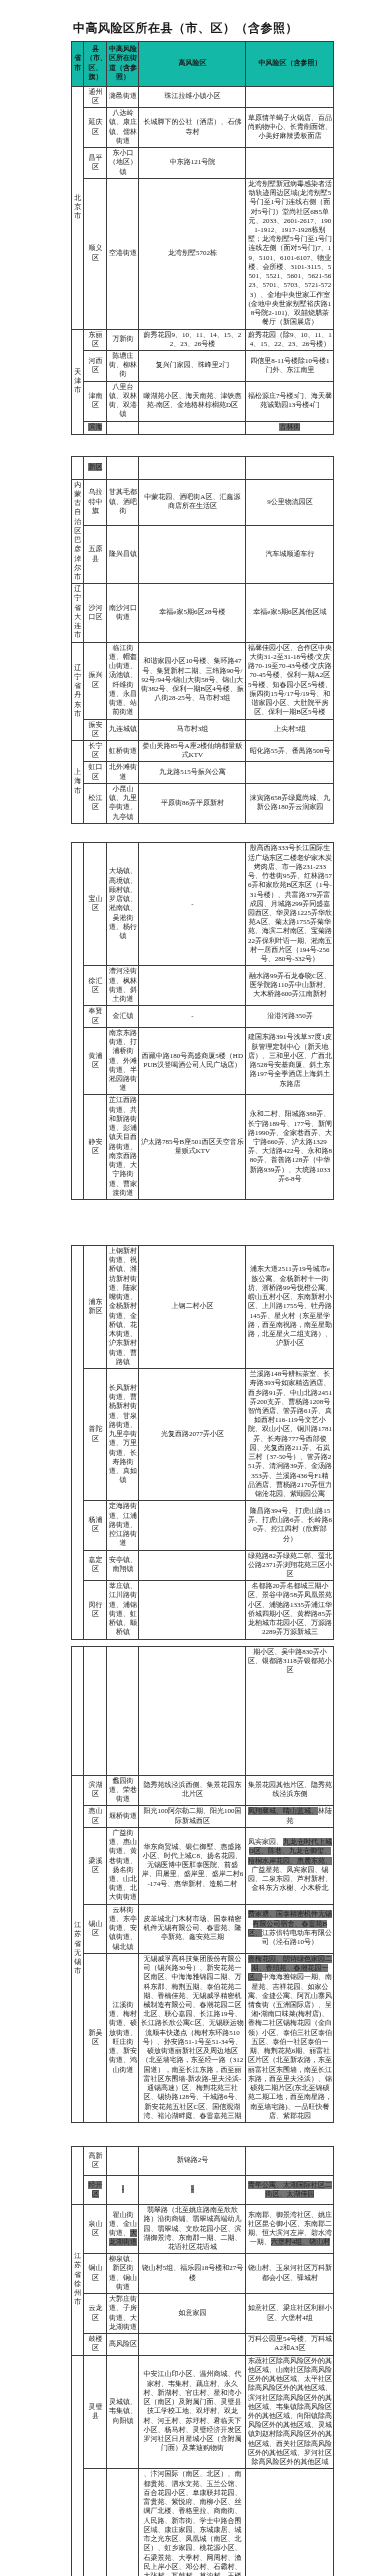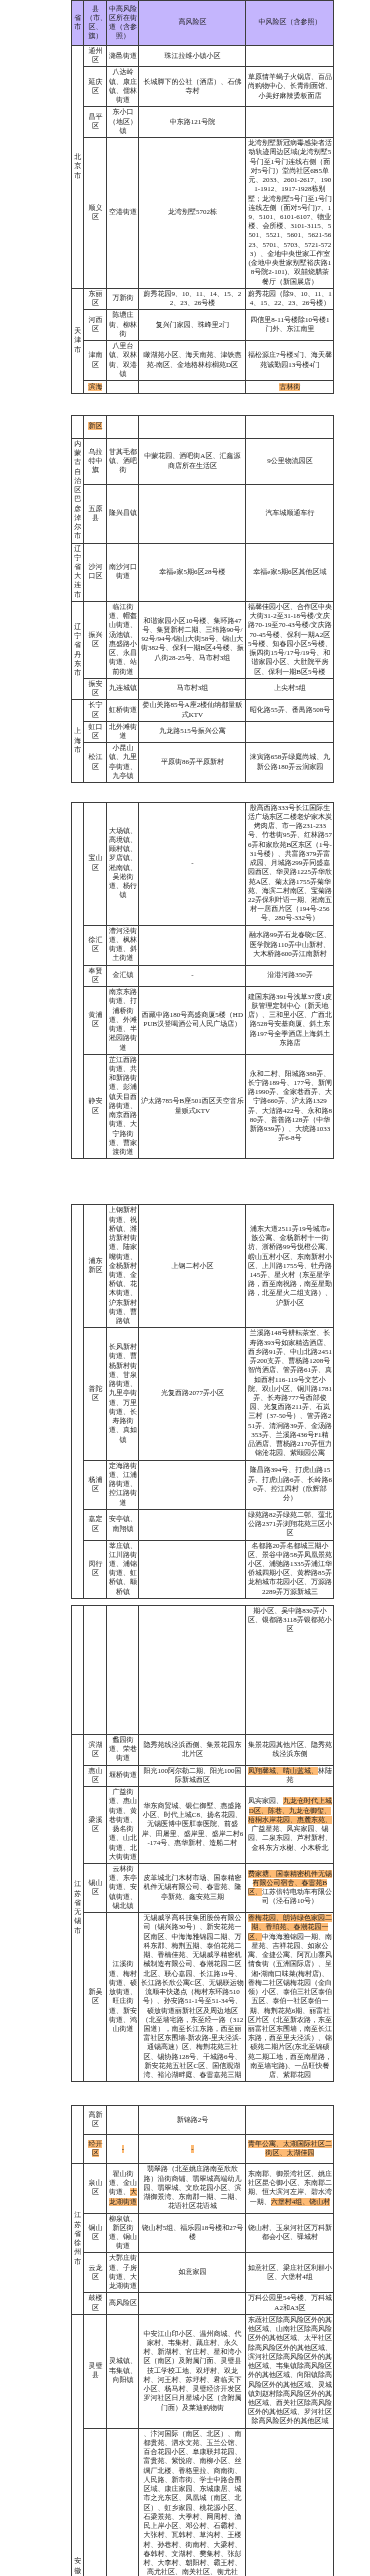--- a/index.html
+++ b/index.html
@@ -2,28 +2,29 @@
 <html style="font-size:8.2px"><head>
 <meta charset="utf-8">
 <style>
   html,body{margin:0;padding:0;background:#ffffff;}
   body{width:371px;font-family:"Liberation Serif","DejaVu Serif",serif;color:#1b1b1b;}
   .page-title{width:371px;text-align:center;font-size:12px;font-weight:bold;letter-spacing:0.5px;margin:0;padding-top:19.6px;padding-bottom:4.1px;}
   .seg{width:262px;margin-left:71px;}
   table.risk{border-collapse:collapse;table-layout:fixed;width:262px;}
   table.risk td{border:0.5px solid #3d3d3d;padding:1px 1.5px;text-align:center;vertical-align:middle;font-size:7px;line-height:1.32;word-break:break-all;}
   table.risk{border:1px solid #2e2e2e;}
-  td.hdr{background:#c4b5fd;font-weight:normal;font-size:7.2px;padding:2.6px 1px;}
-  span.hl{background:#fdba74;}
+  td.hdr{background:#14b8a6;font-weight:bold;font-size:7.2px;padding:2.6px 1px;}
+  span.hl{background:#737373;}
   .col-prov{width:12.4px;}.col-county{width:23px;}.col-street{width:32px;}.col-high{width:107px;}.col-med{width:88px;}
 </style>
 </head>
 <body>
 
 <div>
+  <h1 class="page-title">中高风险区所在县（市、区）（含参照）</h1>
   <div id="segments">
       <div class="seg" style="margin-top: 0px;">
         <table class="risk">
           <colgroup>
             <col class="col-prov">
             <col class="col-county">
             <col class="col-street">
             <col class="col-high">
             <col class="col-med">
           </colgroup>
@@ -121,21 +122,21 @@
             <tr style="height: 43px; font-family: Liberation Serif, serif;">
               <td rowspan="1"><span>辽宁省大连市</span></td>
               <td><span>沙河口区</span></td>
               <td><span>南沙河口街道</span></td>
               <td><span>幸福e家5期6区28号楼</span></td>
               <td><span>幸福e家5期6区其他区域</span></td>
             </tr>
             <tr>
               <td rowspan="2"><span>辽宁省丹东市</span></td>
               <td><span>振兴区</span></td>
-              <td><span>临江街道、帽盔山街道、汤池镇、惠盛路小区、永昌街道、站前街道</span></td>
+              <td><span>临江街道、帽盔山街道、汤池镇、纤维街道、永昌街道、站前街道</span></td>
               <td><span>和谐家园小区10号楼、集环路47号、集贤新村二期、三纬路90号/92号/94号/锦山大街58号、锦山大街382号、保利一期B区4号楼、振八街28-25号、马市村3组</span></td>
               <td><span>福馨佳园小区、合作区中央大街31-2至31-18号楼/文庆路70-19至70-43号楼/文庆路70-45号楼、保利一期A2区5号楼、知春园小区5号楼、振四街15号/17号/19号、和谐家园小区、大肚院平房区、保利一期B区5号楼</span></td>
             </tr>
             <tr>
               <td><span>振安区</span></td>
               <td><span>九连城镇</span></td>
               <td><span>马市村3组</span></td>
               <td><span>上尖村5组</span></td>
             </tr>
             <tr>

